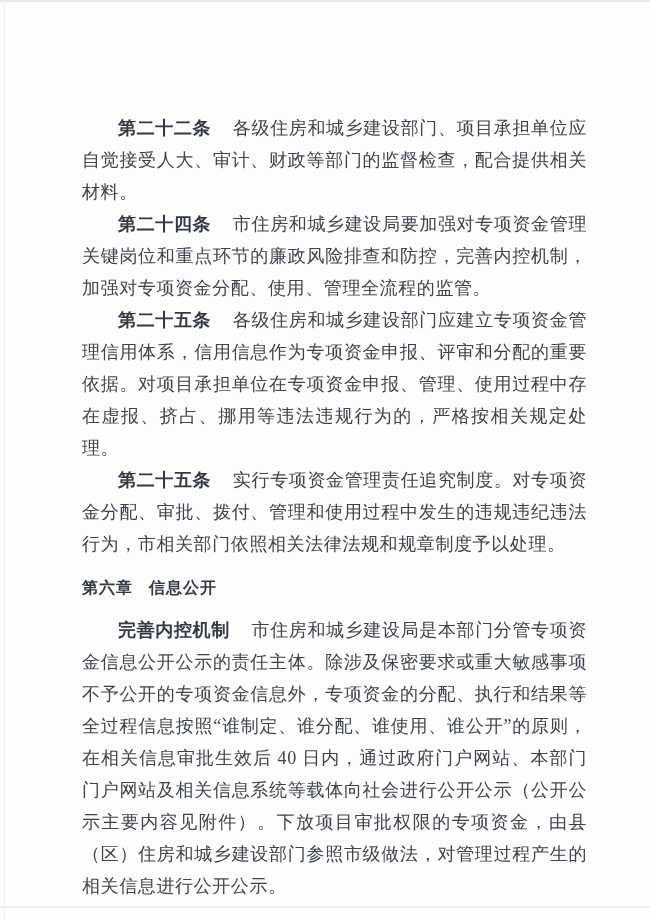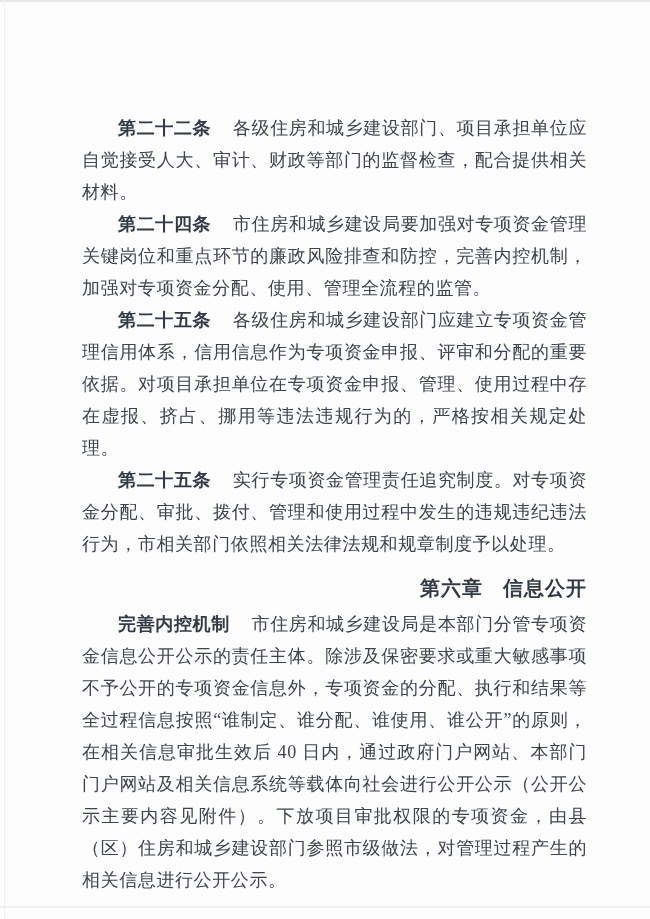--- a/index.html
+++ b/index.html
@@ -52,23 +52,23 @@
   }
   .artnum {
     font-weight: bold;
     color: #333a45;
   }
   .artgap {
     display: inline-block;
     width: 1.2em;
   }
   .chapter {
-    margin: 12px 0 4px 0;
-    text-align: right;
-    font-size: 20px;
+    margin: 12px 0 10px 0;
+    text-align: left;
+    font-size: 16px;
     line-height: 32px;
     font-weight: bold;
     letter-spacing: 1px;
     color: #333a45;
   }
   .chgap {
     display: inline-block;
     width: 1em;
   }
 </style>

